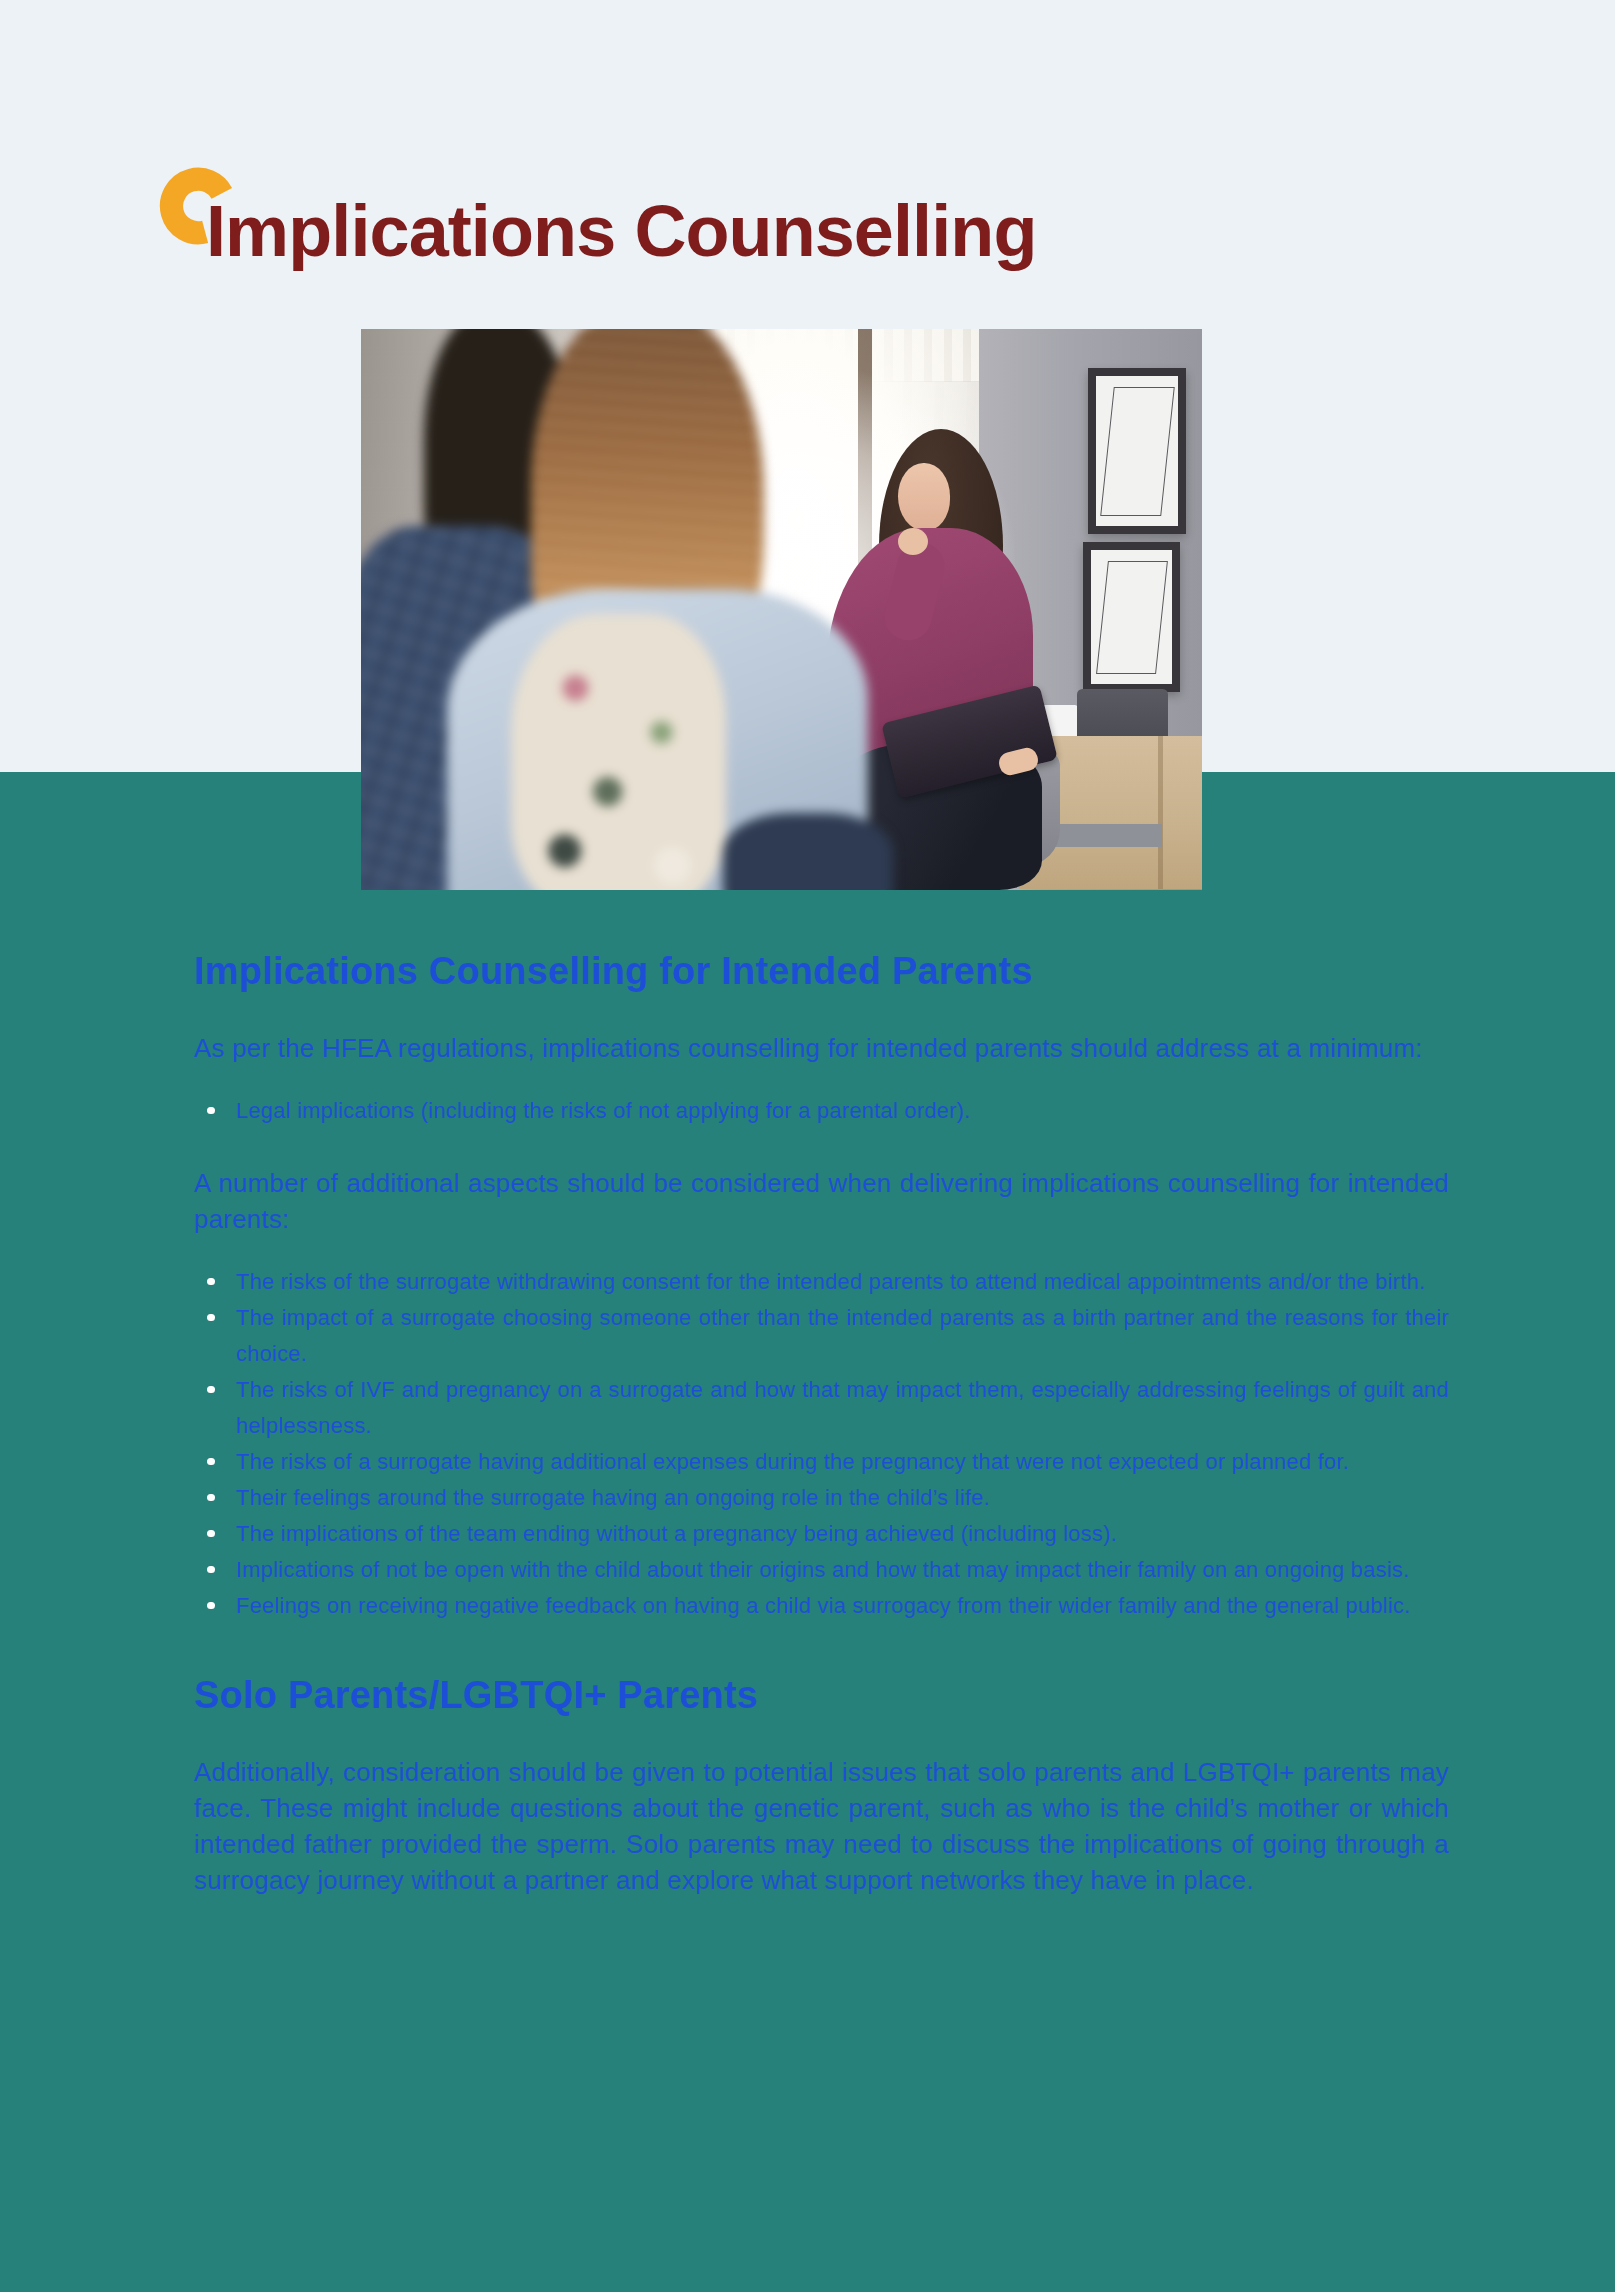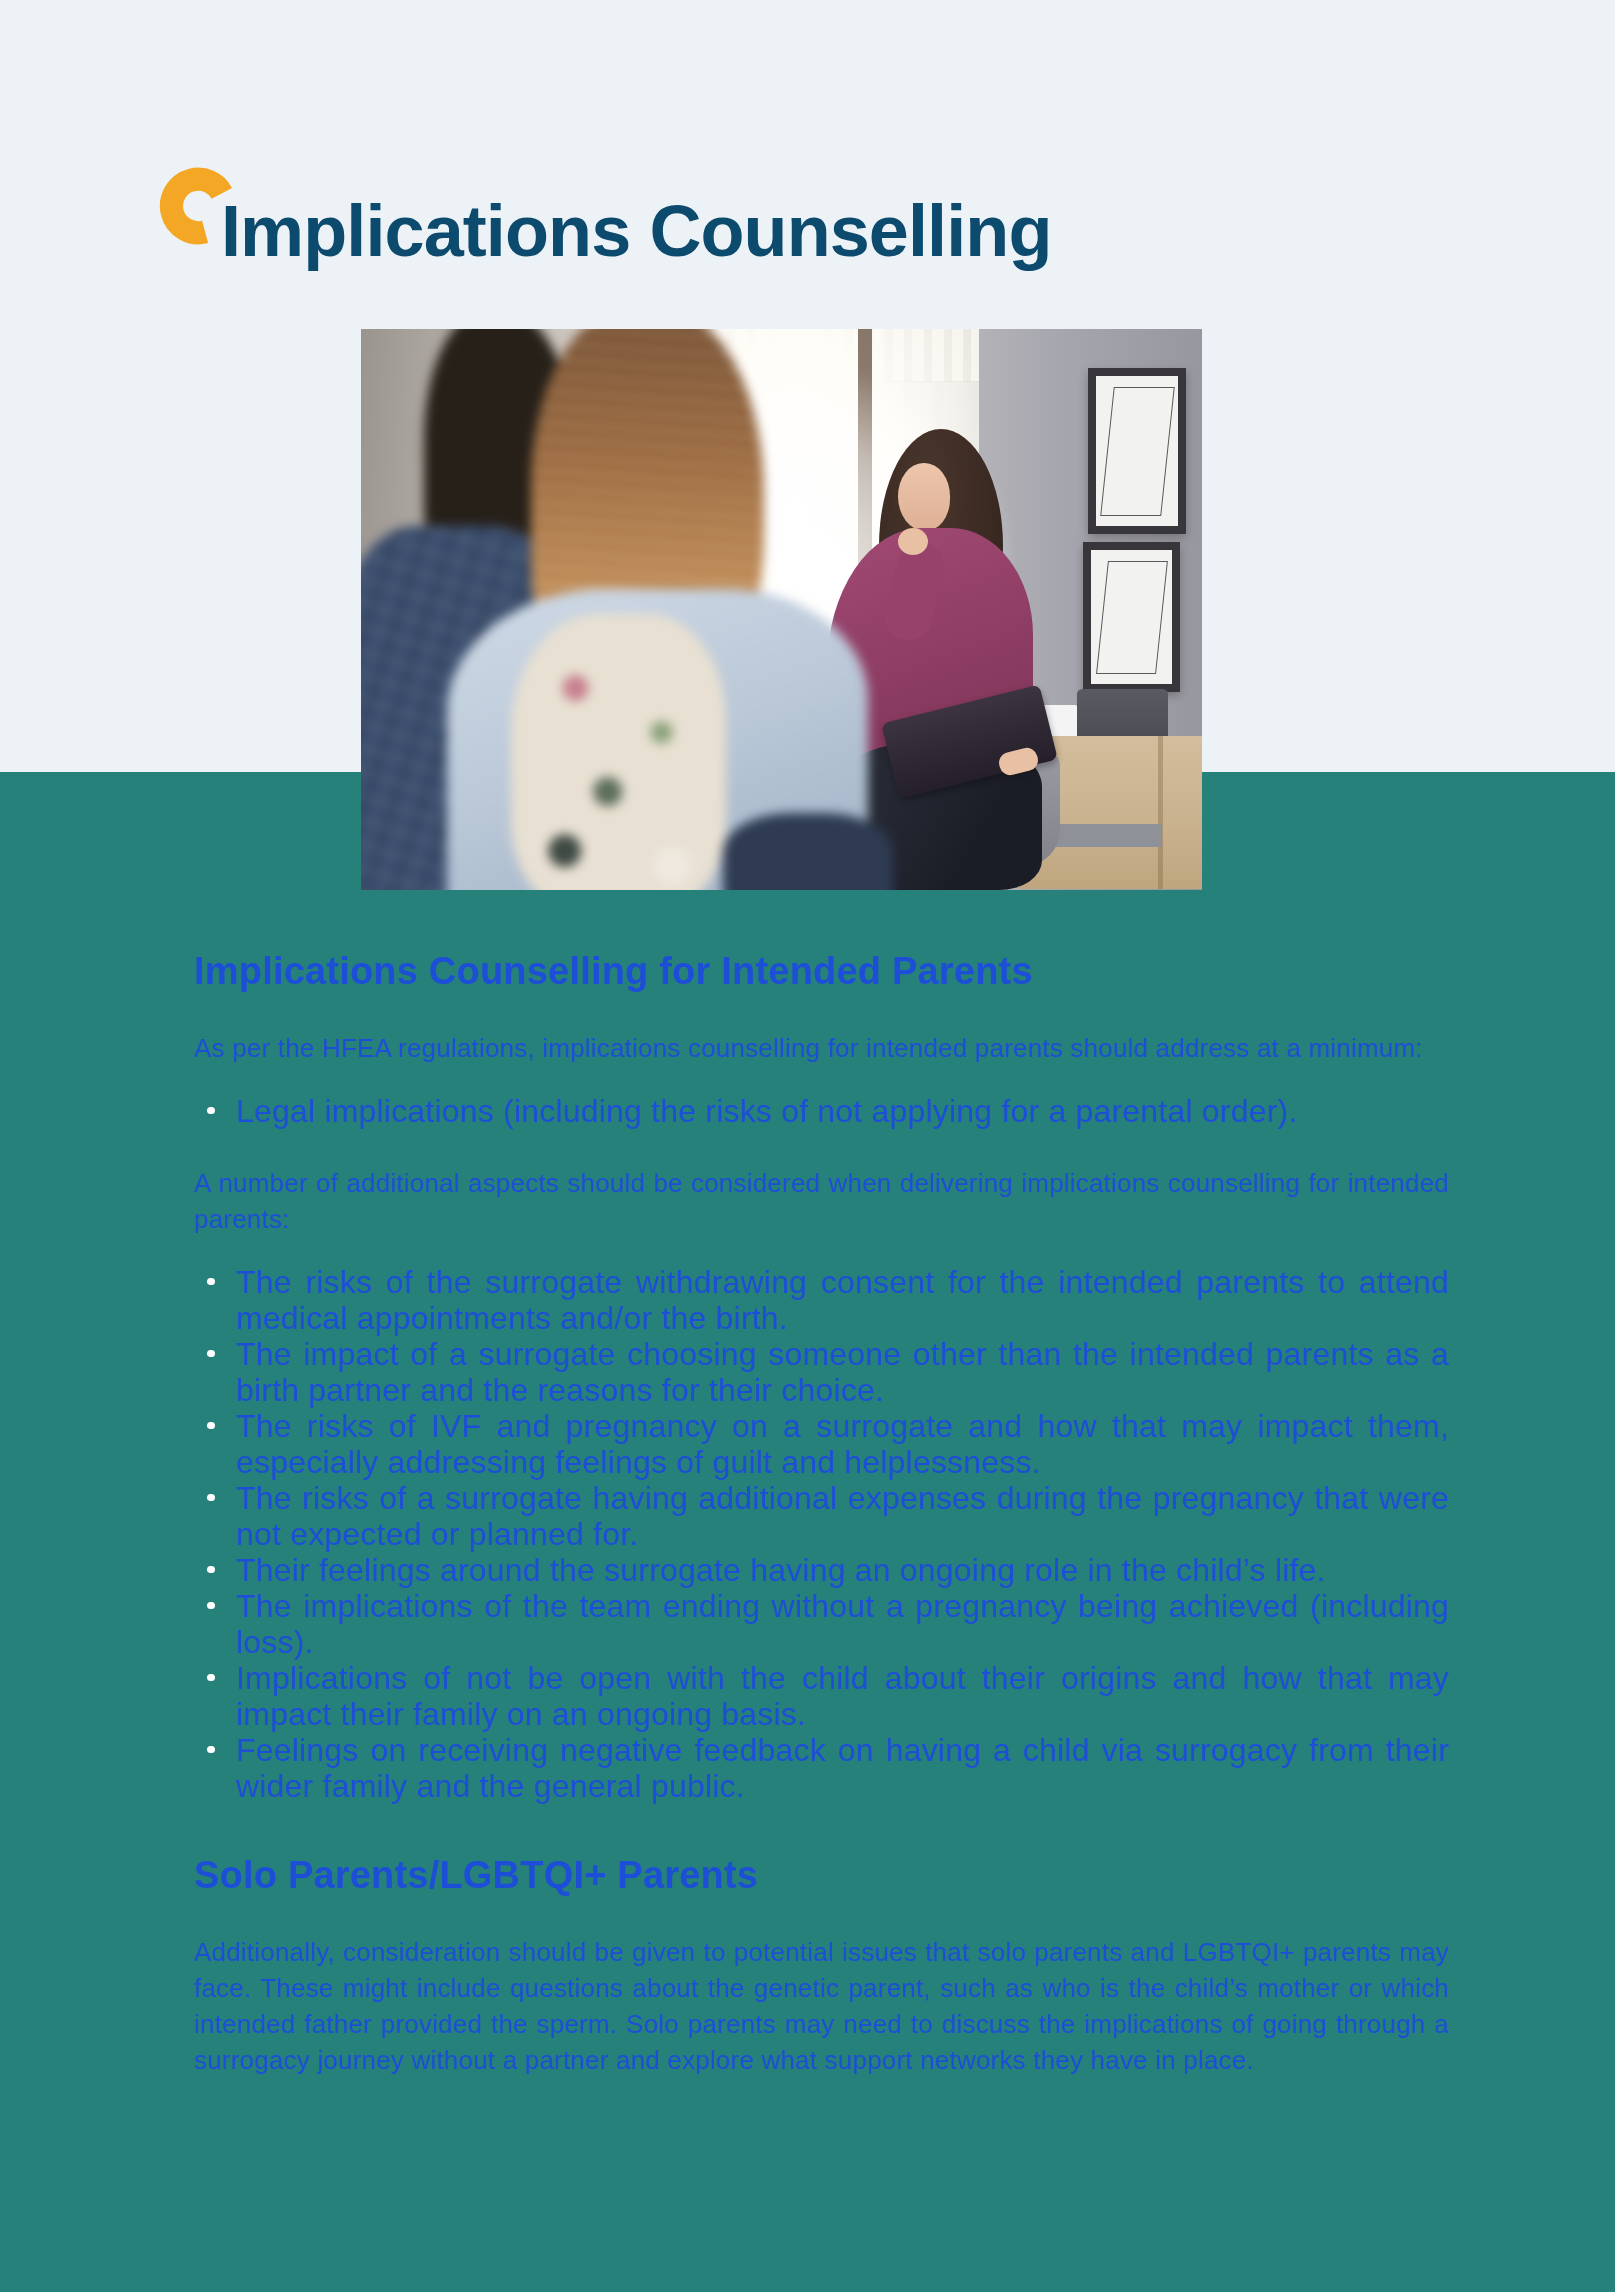--- a/index.html
+++ b/index.html
@@ -3,30 +3,30 @@
 <meta charset="utf-8">
 <style>
   html,body{margin:0;padding:0;background:#26817A;}
   .page{position:relative;width:1616px;height:2293px;background:#EDF2F6;overflow:hidden;
         font-family:"Liberation Sans","DejaVu Sans",sans-serif;}
   .teal-section{position:absolute;left:0;top:772px;width:1616px;height:1521px;background:#26817A;}
 
   
   .brand{position:absolute;left:159px;top:165px;width:1164px;height:152px;}
   .logo{position:absolute;left:0;top:0;width:82px;height:82px;}
-  .page-title{position:absolute;left:62px;top:27px;margin:0;font-size:72px;font-weight:bold;
-              color:#0c4a6e;letter-spacing:-0.9px;line-height:1.1;white-space:nowrap;}
+  .page-title{position:absolute;left:47px;top:27px;margin:0;font-size:72px;font-weight:bold;
+              color:#7f1d1d;letter-spacing:-0.9px;line-height:1.1;white-space:nowrap;}
 
   
   .content{position:absolute;left:194px;top:949px;width:1255px;color:#1d4ed8;}
   h2.sec{margin:0;font-size:38px;font-weight:bold;letter-spacing:0.2px;line-height:45px;}
   h2.sec--later{margin-top:49px;}
   p.body{margin:36px 0 0 0;font-size:26px;line-height:36px;text-align:justify;letter-spacing:0.2px;}
   ul.blist{list-style:none;margin:27px 0 0 0;padding:0;}
-  ul.blist li{position:relative;padding-left:42px;font-size:32px;line-height:36px;
+  ul.blist li{position:relative;padding-left:42px;font-size:22px;line-height:36px;
               text-align:justify;letter-spacing:0.2px;}
   ul.blist li::before{content:"";position:absolute;left:13.4px;top:14.3px;width:7.2px;height:7.2px;
                       border-radius:50%;background:#FFFFFF;}
 
   
   .photo{position:absolute;left:361px;top:329px;width:841px;height:561px;overflow:hidden;
          background:linear-gradient(95deg,#9a948f 0%,#c2bcb6 18%,#e9e4dc 38%,#f7f4ee 52%,
                     #d9d6d2 68%,#a6a5ad 82%,#96969e 100%);}
   .ph{position:absolute;}
   .ph-curtain{left:224px;top:0;width:421px;height:537px;opacity:.7;

